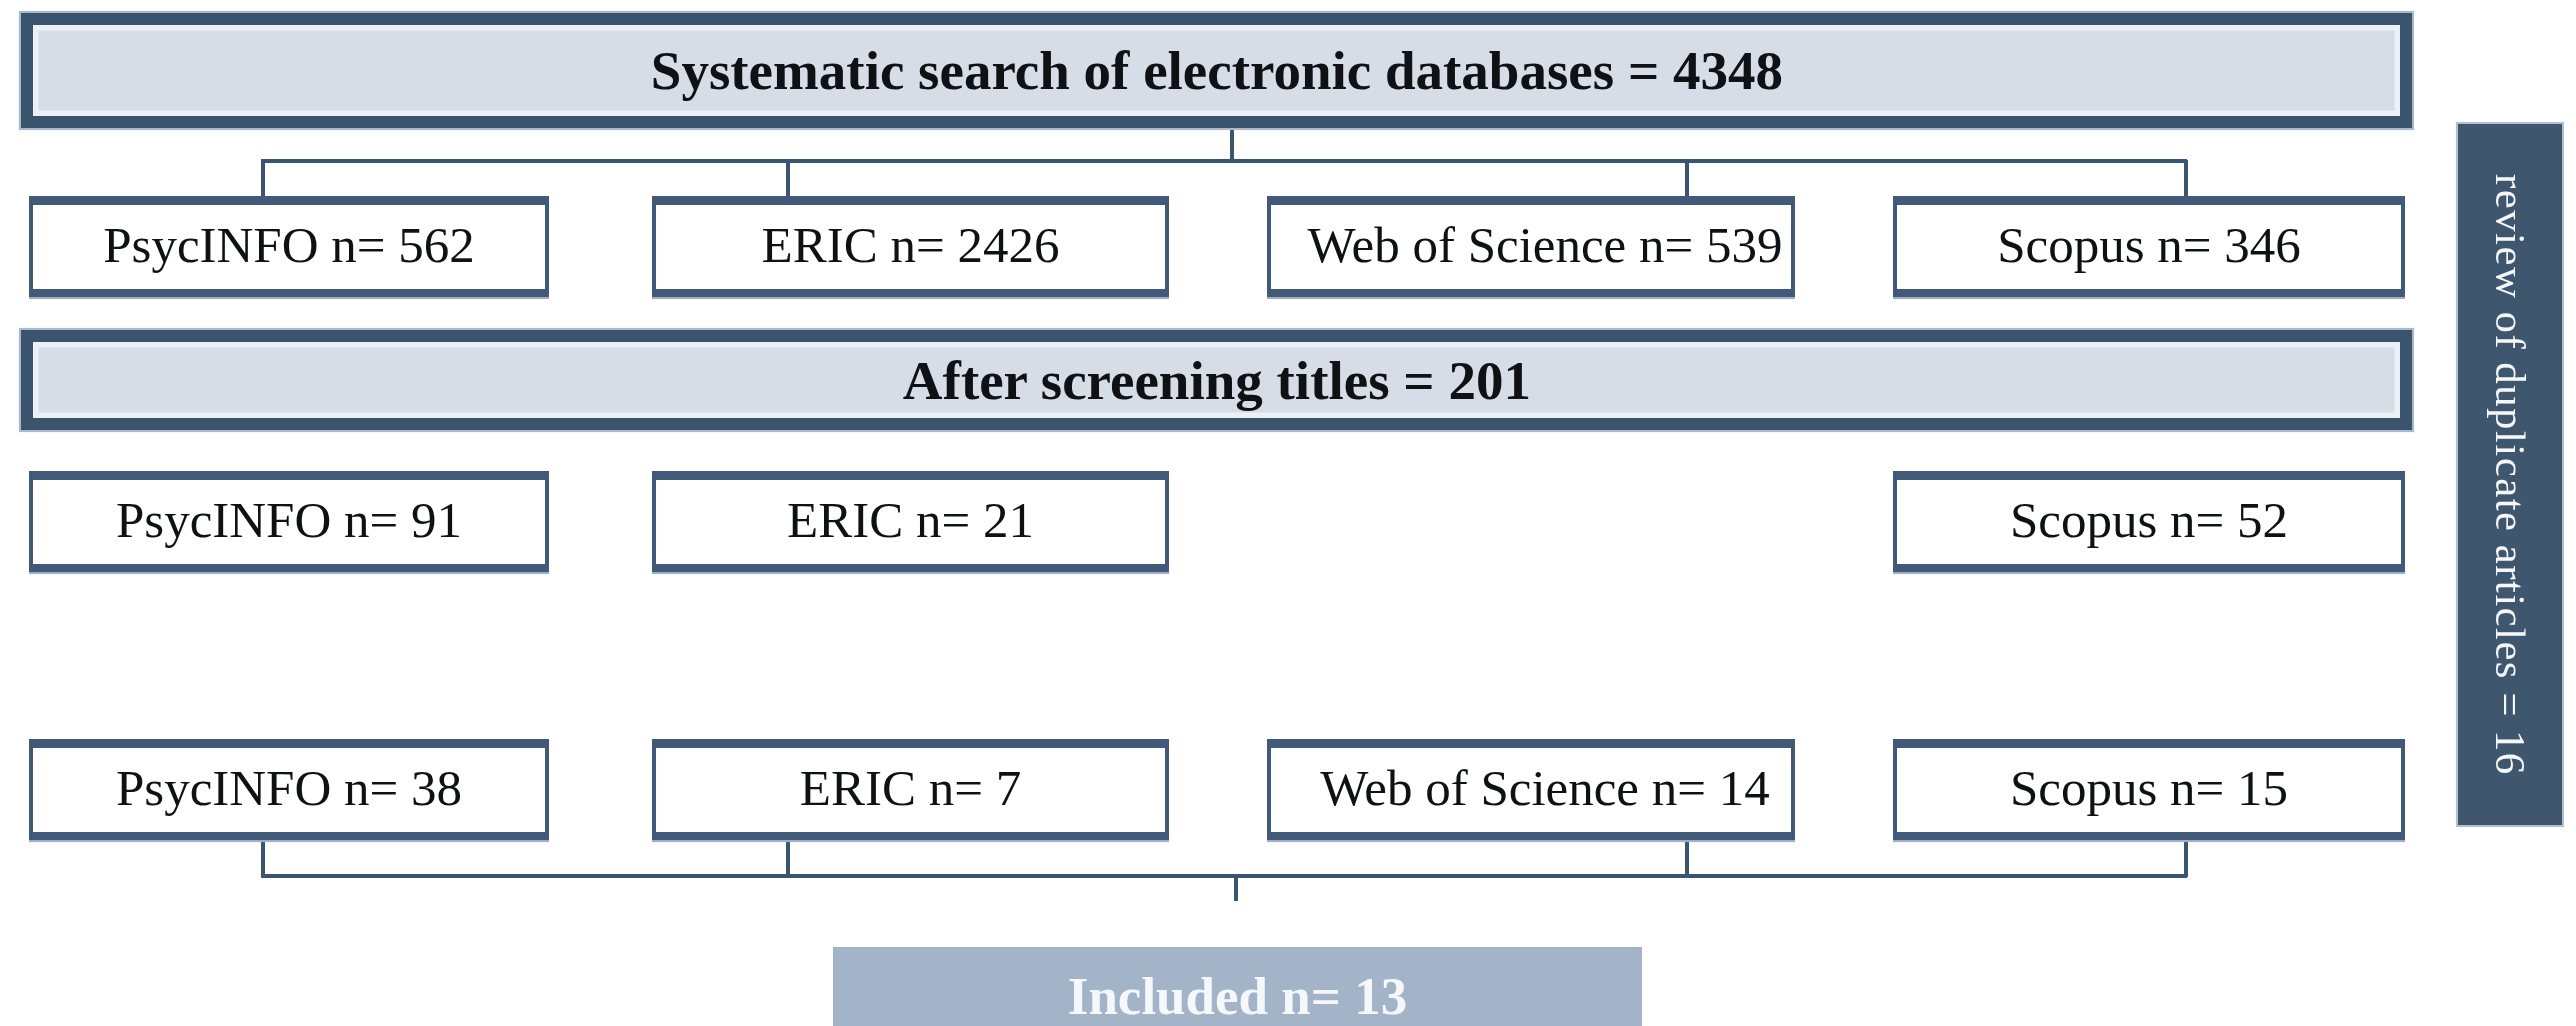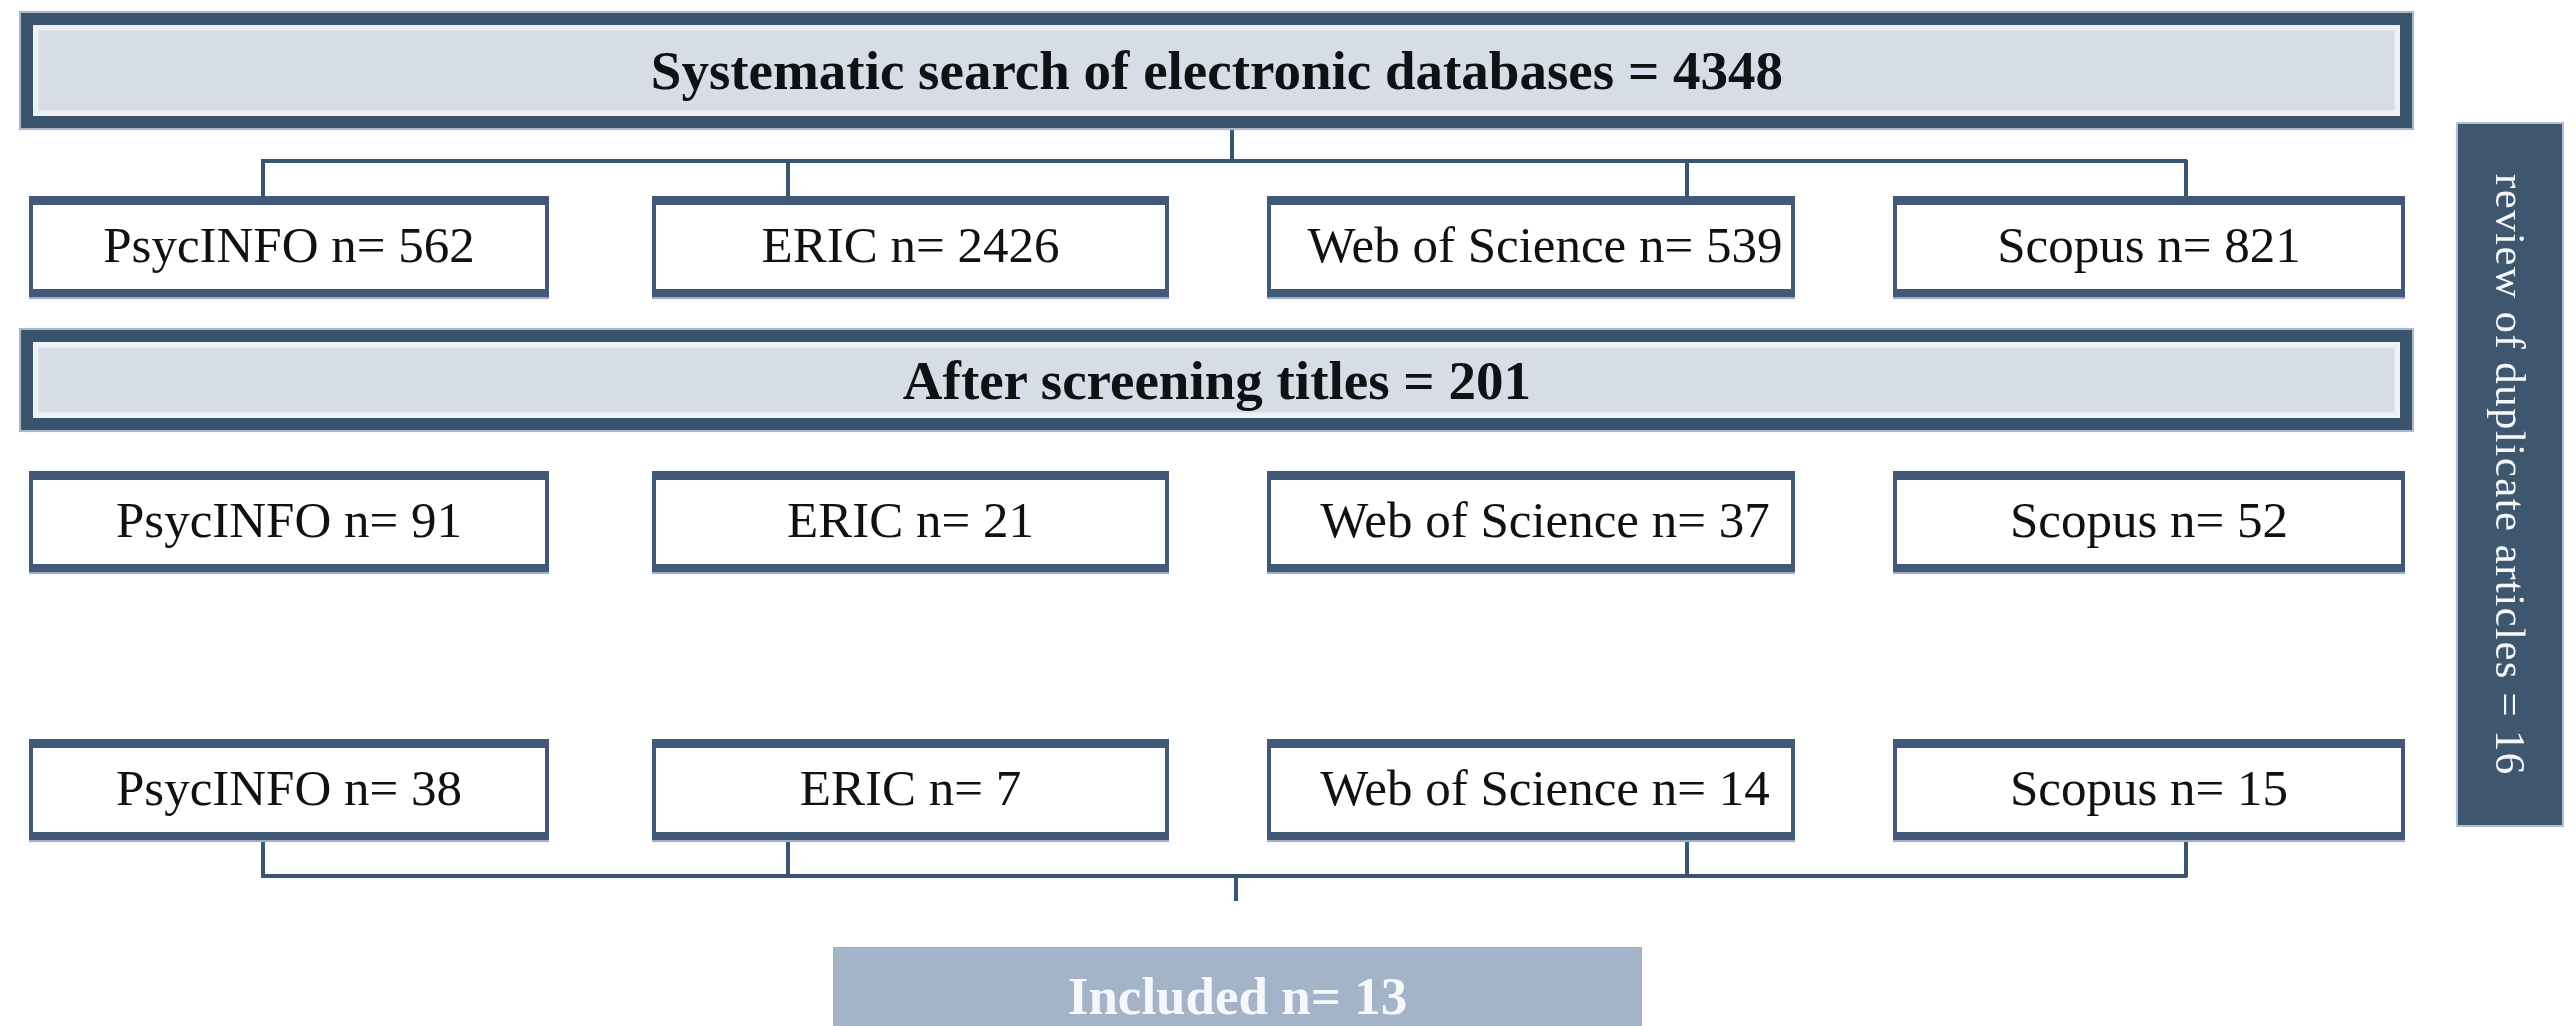--- a/index.html
+++ b/index.html
@@ -109,31 +109,28 @@
   <div class="dbox row1 bx1">
     <span>PsycINFO n= 562</span>
   </div>
   <div class="dbox row1 bx2">
     <span>ERIC n= 2426</span>
   </div>
   <div class="dbox row1 bx3">
     <span>Web of Science n= 539</span>
   </div>
   <div class="dbox row1 bx4">
-    <span>Scopus n= 821</span>
+    <span>Scopus n= 346</span>
   </div>
 
   <div class="dbox row2 bx1">
     <span>PsycINFO n= 91</span>
   </div>
   <div class="dbox row2 bx2">
     <span>ERIC n= 21</span>
-  </div>
-  <div class="dbox row2 bx3">
-    <span>Web of Science n= 37</span>
   </div>
   <div class="dbox row2 bx4">
     <span>Scopus n= 52</span>
   </div>
 
   <div class="dbox row3 bx1">
     <span>PsycINFO n= 38</span>
   </div>
   <div class="dbox row3 bx2">
     <span>ERIC n= 7</span>

